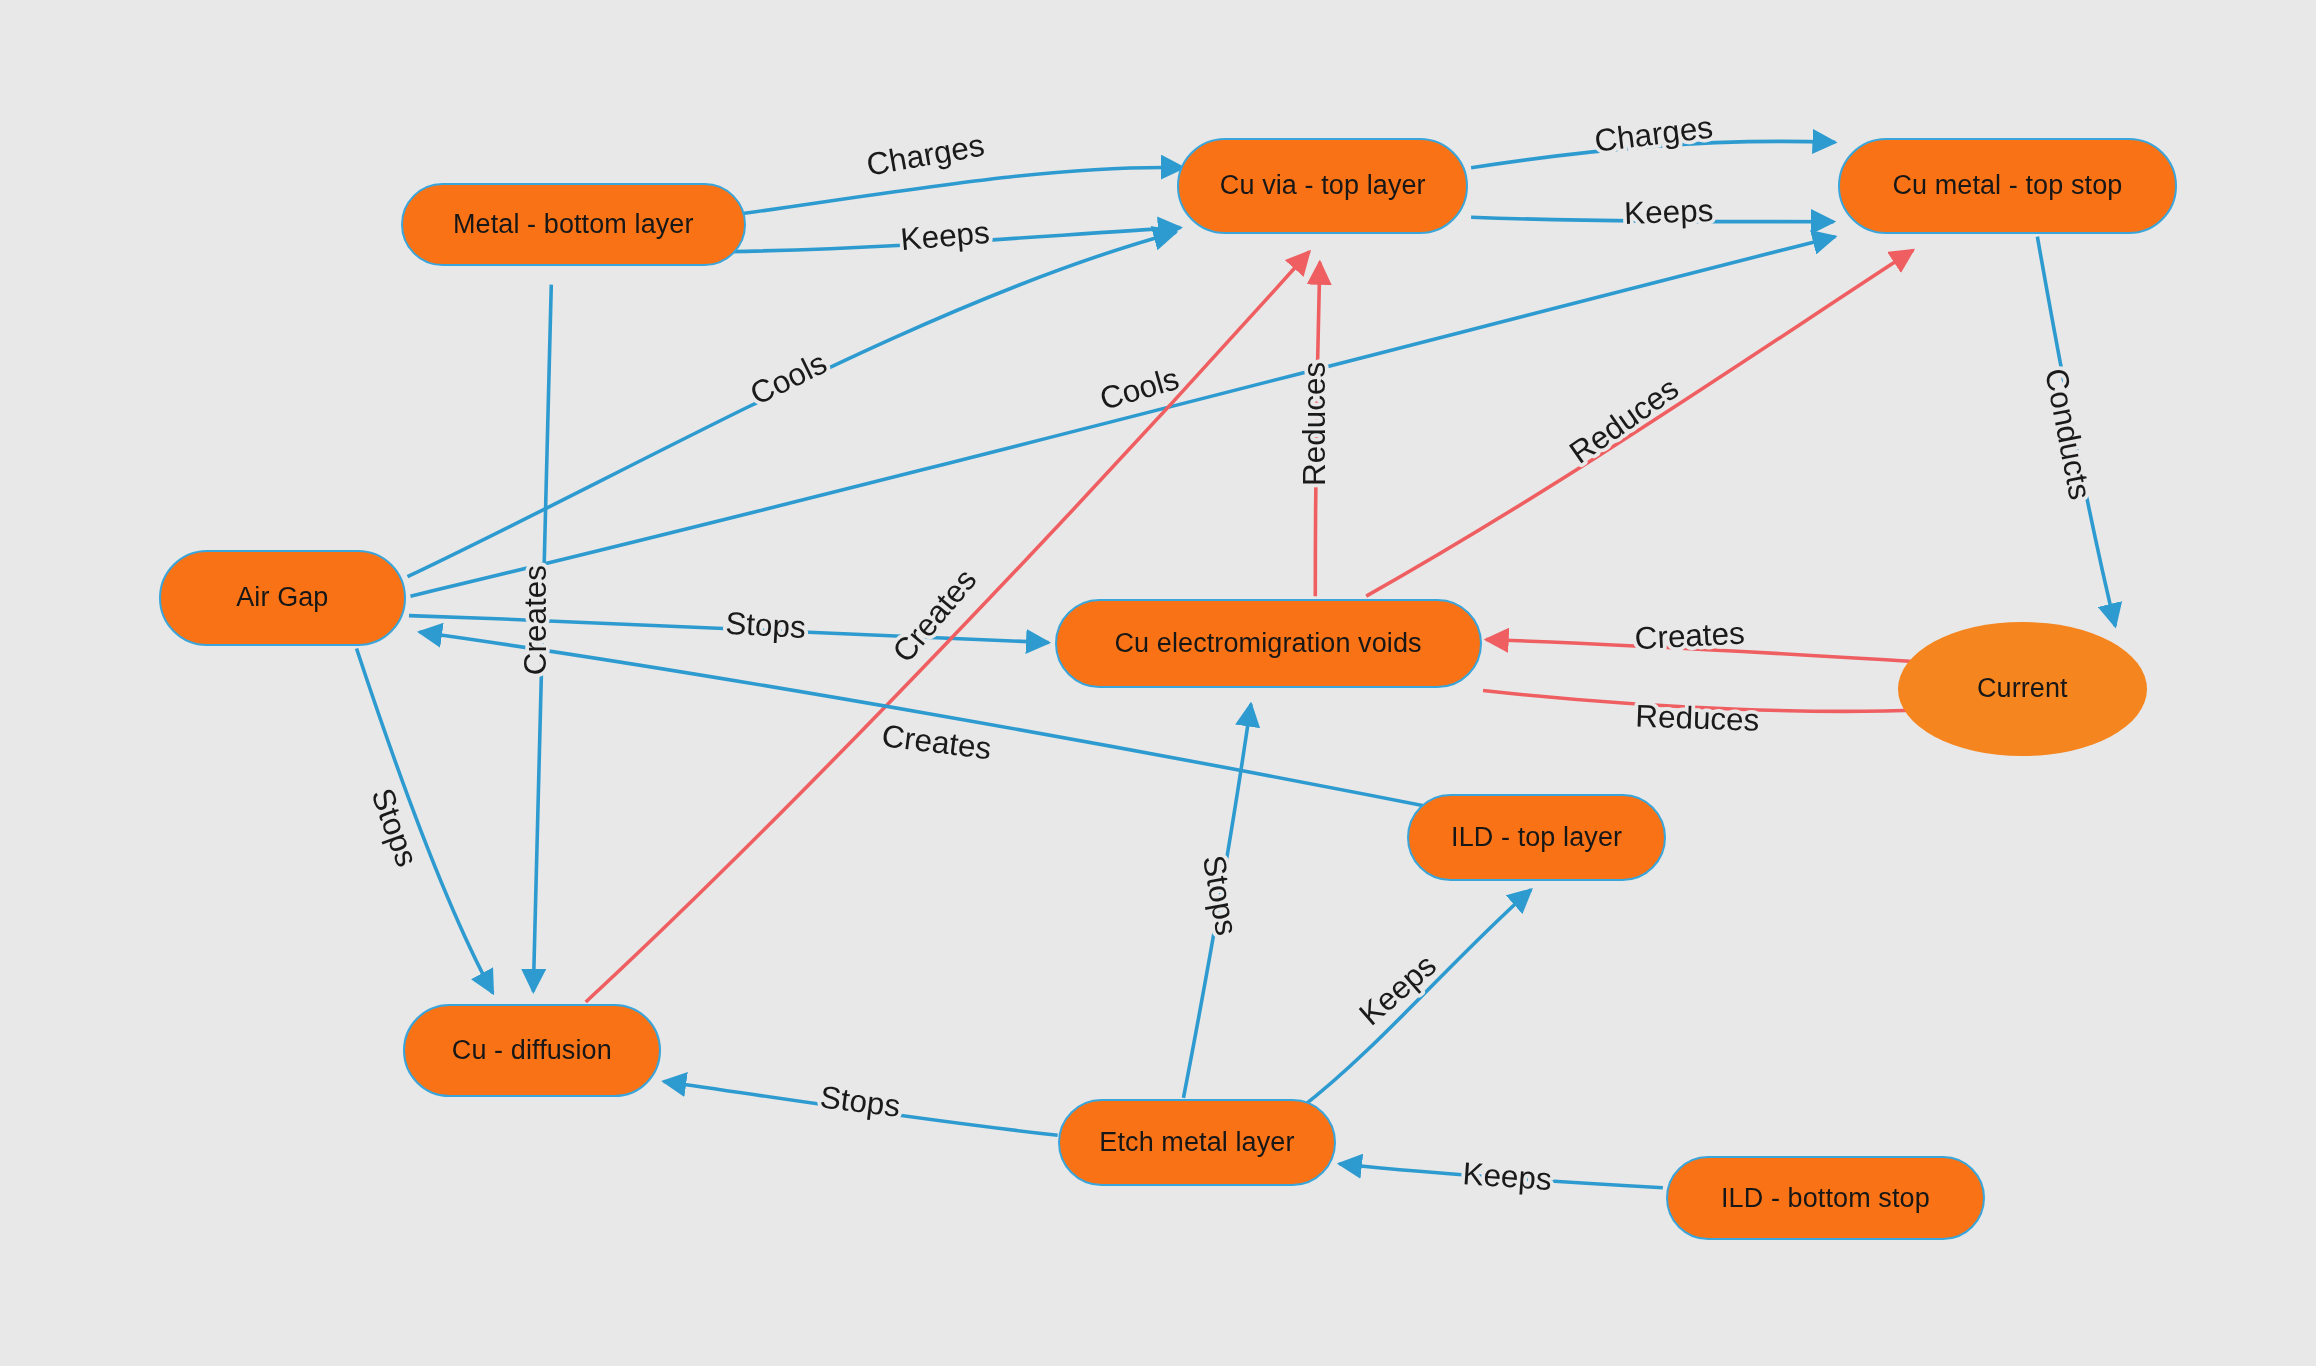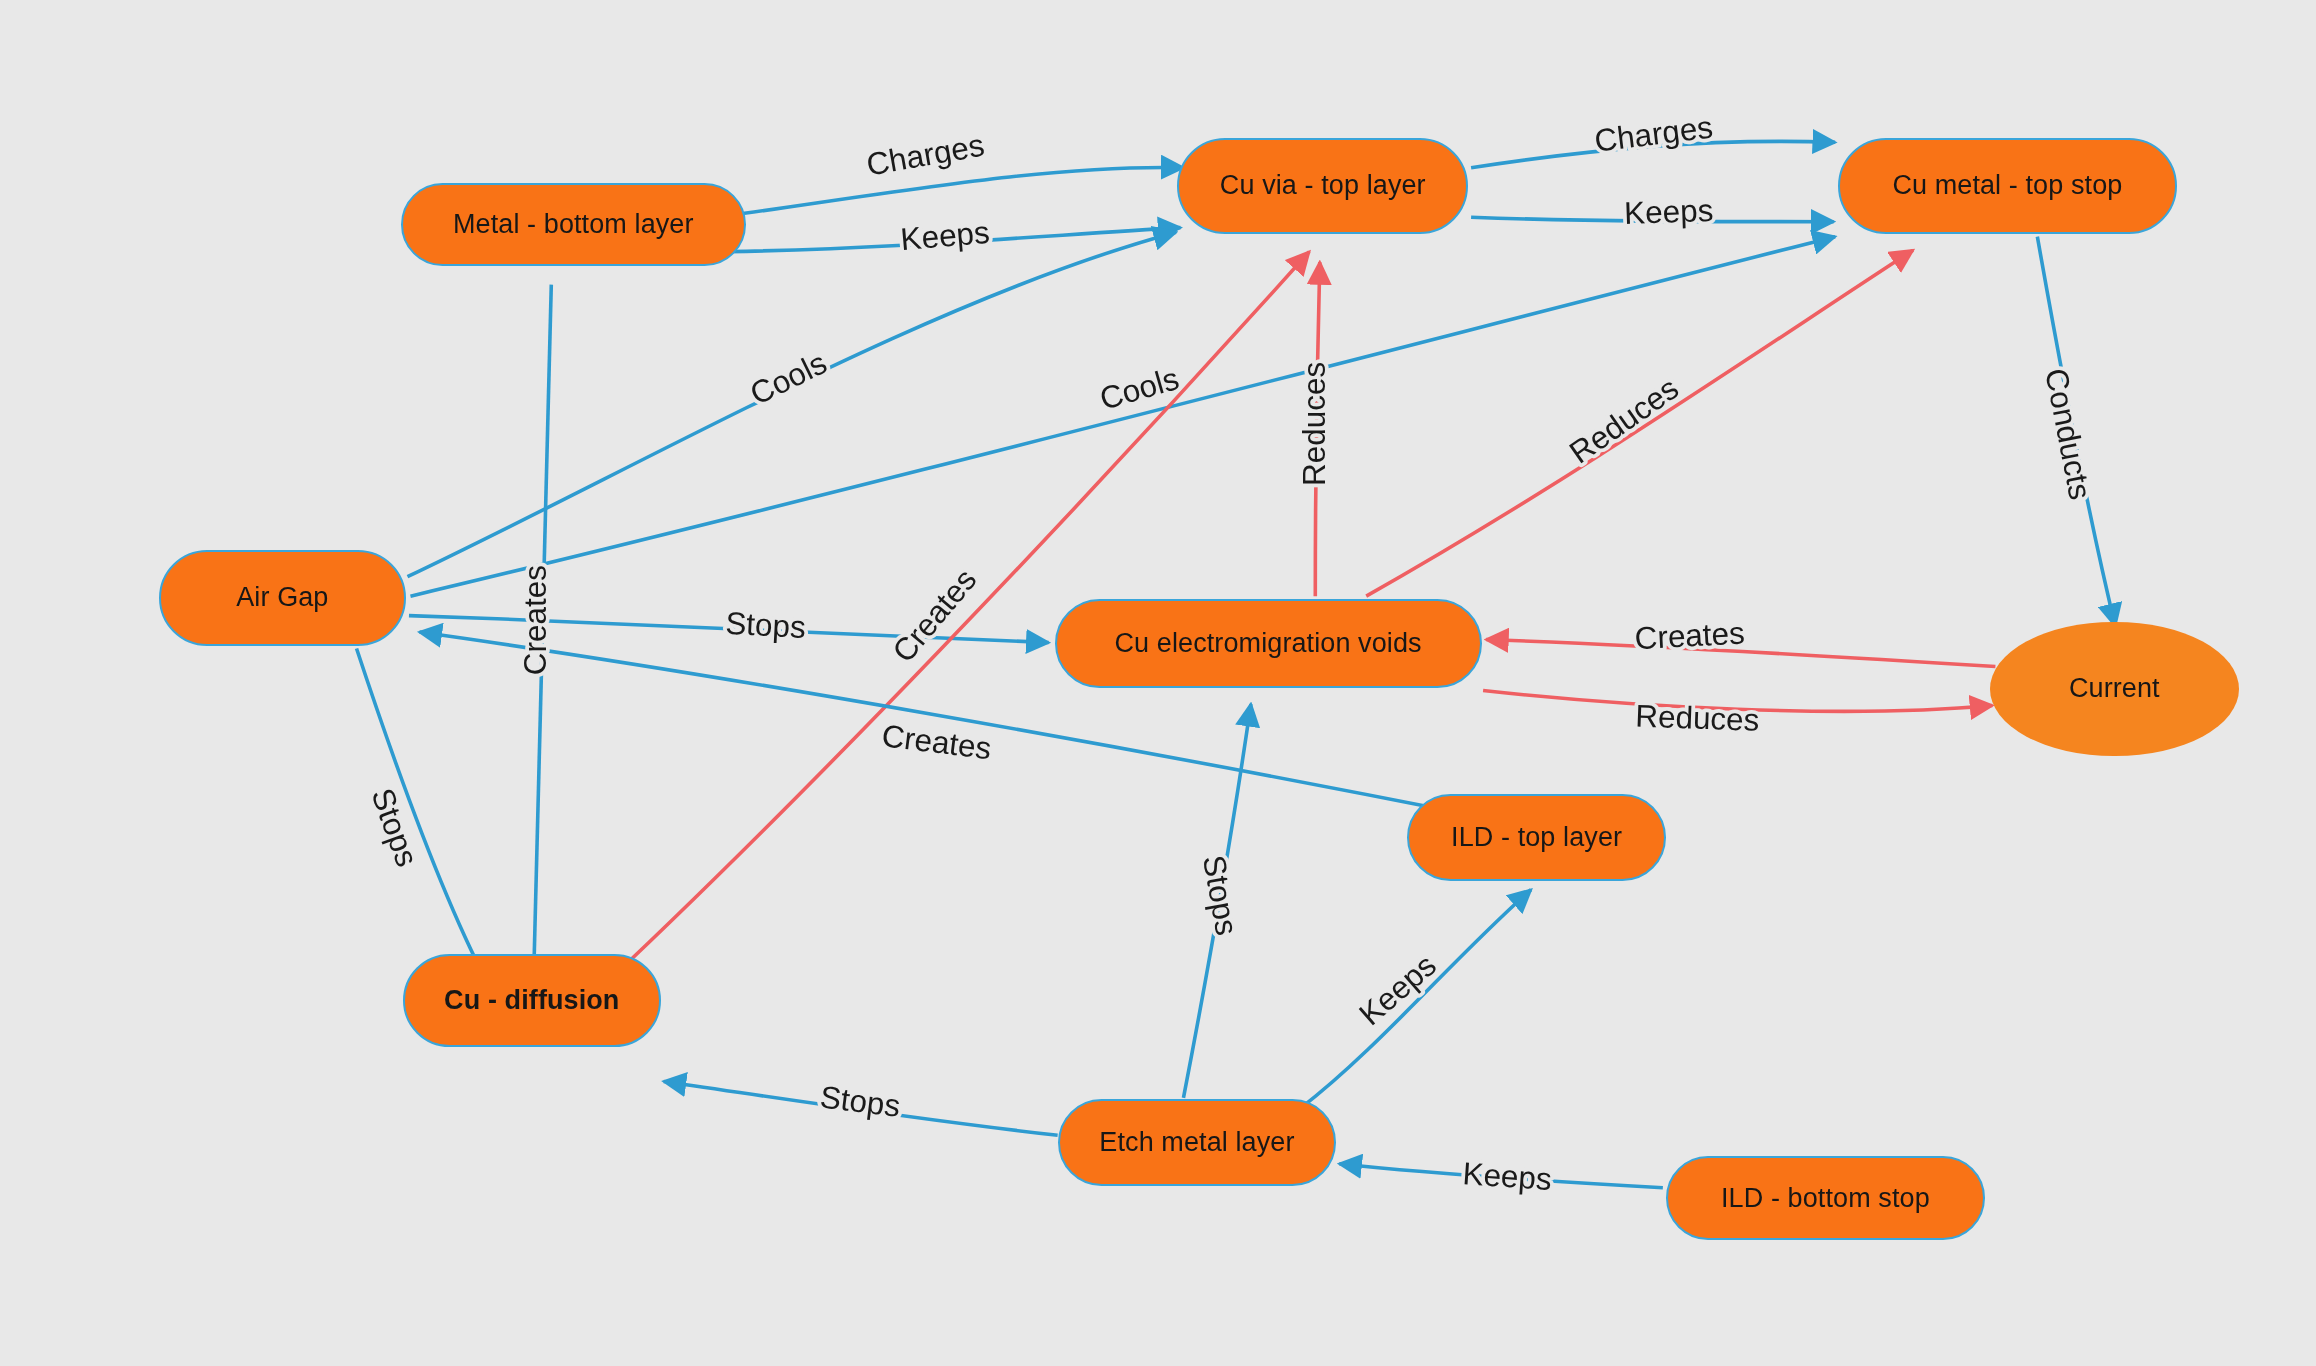--- a/index.html
+++ b/index.html
@@ -129,27 +129,27 @@
       </div>
       <div class="node" style="left: 1838.12px; top: 137.798px; width: 338.561px; height: 95.8596px;">
         <span class="node-label">Cu metal - top stop</span>
       </div>
       <div class="node" style="left: 158.794px; top: 549.695px; width: 247.18px; height: 95.8596px;">
         <span class="node-label">Air Gap</span>
       </div>
       <div class="node" style="left: 1054.63px; top: 599.123px; width: 426.947px; height: 89px;">
         <span class="node-label">Cu electromigration voids</span>
       </div>
-      <div class="node ellipse" style="left: 1990px; top: 621.59px; width: 248.678px; height: 134.803px; text-align: center;">
+      <div class="node ellipse" style="left: 1898px; top: 621.59px; width: 248.678px; height: 134.803px; text-align: center;">
         <span class="node-label">Current</span>
       </div>
       <div class="node" style="left: 1407px; top: 793.838px; width: 259.164px; height: 86.8728px;">
         <span class="node-label">ILD - top layer</span>
       </div>
-      <div class="node" style="left: 402.978px; top: 954px; width: 257.666px; height: 92.864px; font-weight: bold;">
+      <div class="node" style="left: 402.978px; top: 1004px; width: 257.666px; height: 92.864px;">
         <span class="node-label">Cu - diffusion</span>
       </div>
       <div class="node" style="left: 1057.63px; top: 1099.39px; width: 278.639px; height: 86.8728px;">
         <span class="node-label">Etch metal layer</span>
       </div>
       <div class="node" style="left: 1665.84px; top: 1156.31px; width: 319.087px; height: 83.8772px;">
         <span class="node-label">ILD - bottom stop</span>
       </div>
     </div>
 </div>

